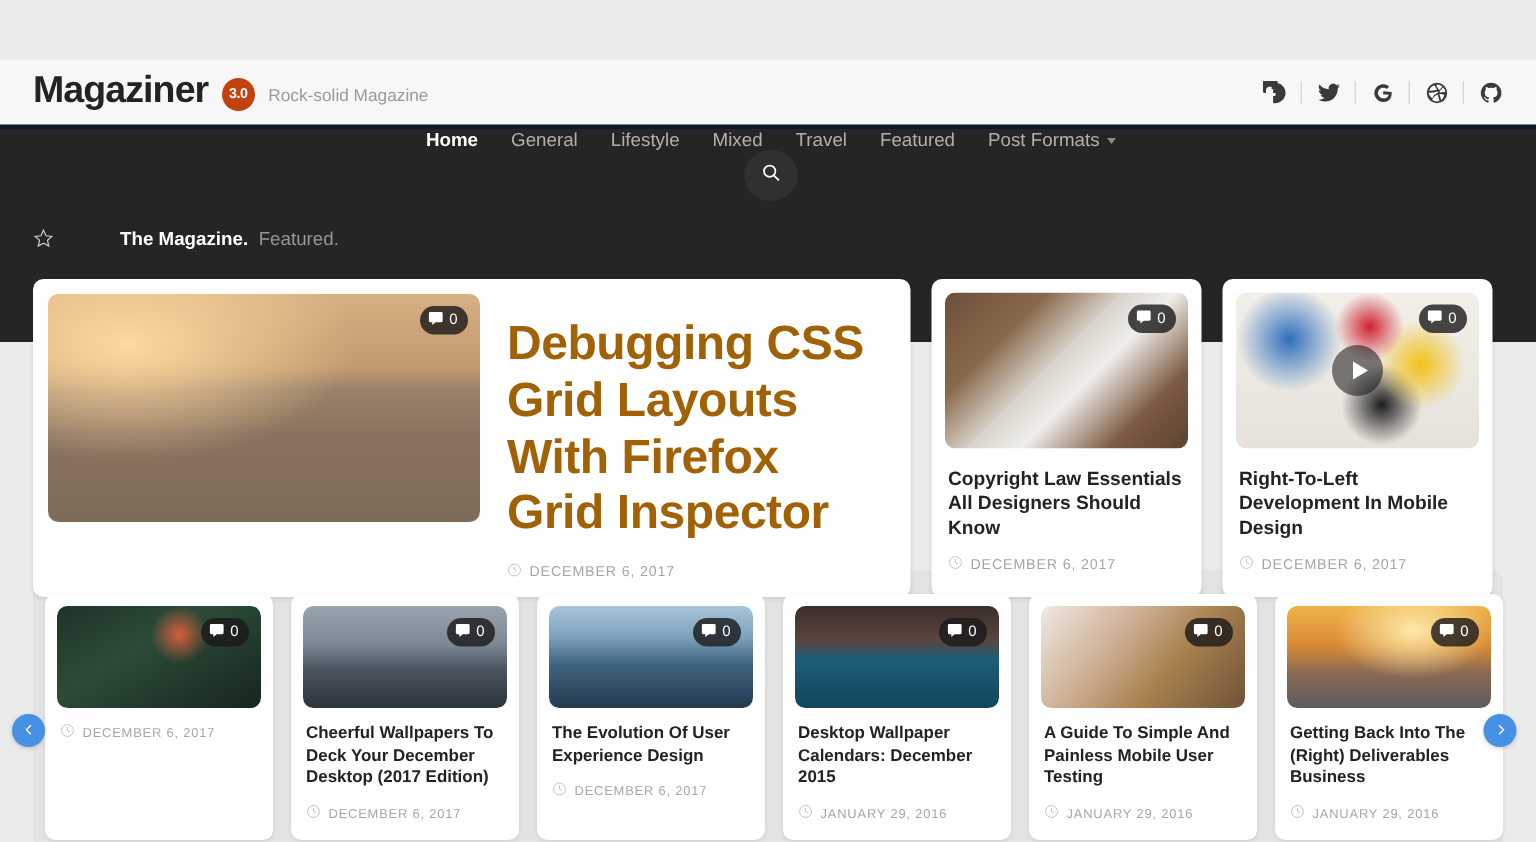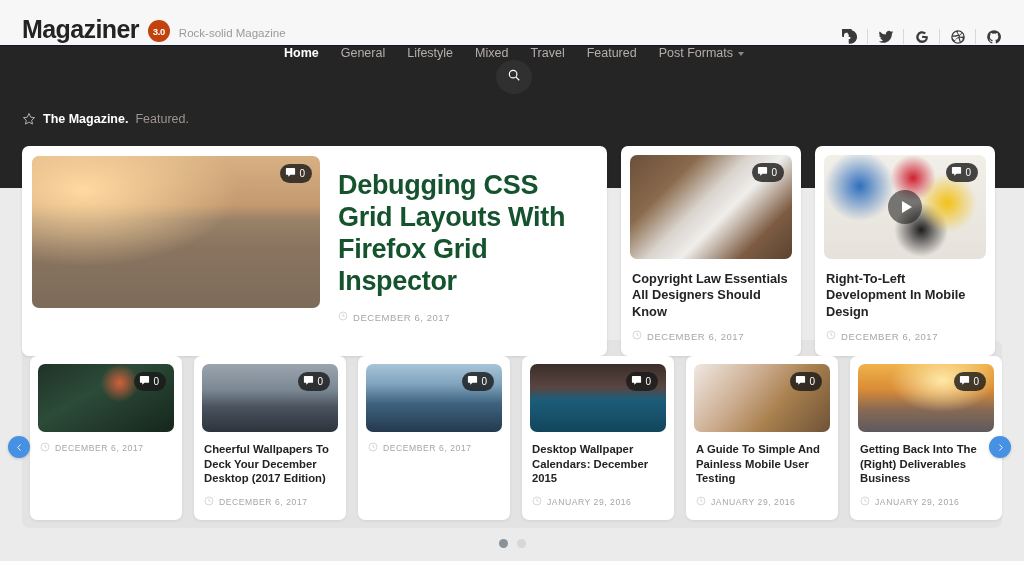--- a/index.html
+++ b/index.html
@@ -8,23 +8,24 @@
     width: 1024px; height: 561px;
     overflow: hidden;
     font-family: "Liberation Sans", sans-serif;
     background: #ebebeb;
   }
   .page { position: relative; width: 1024px; height: 561px; background:#ebebeb; }
 
   
   .topbar {
     height: 46px; background:#f7f7f7;
-    display:flex; align-items:flex-end; justify-content:space-between;
+    display:flex; align-items:center; justify-content:space-between;
     padding: 0 22px 0 22px;
-    border-bottom:1px solid #0f172a;
+    border-bottom:3px solid #0f172a;
+    margin-top:40px;
   }
   .brand { display:flex; align-items:baseline; gap:9px; }
   .brand-name {
     font-size:25px; font-weight:bold; color:#232323; letter-spacing:-0.6px;
   }
   .brand-badge {
     display:inline-flex; align-items:center; justify-content:center;
     width:22px; height:22px; border-radius:50%;
     background:#c2410c; color:#fff; font-size:9.5px; font-weight:bold;
     position:relative; top:-3px; letter-spacing:-0.3px;
@@ -67,21 +68,21 @@
   .darkband {
     position:absolute; left:0; right:0; top:94px; height:94px;
     background:#252525;
   }
   .section-title {
     position:absolute; left:22px; top:112px; z-index:5;
     display:flex; align-items:center; gap:7px; font-size:12.5px;
   }
   .star-icon { width:14px;height:14px; }
   .star-icon svg { width:14px;height:14px;fill:none;stroke:#cfcac6;stroke-width:1.4; }
-  .st-strong { color:#ffffff; font-weight:bold; }
+  .st-strong { color:#ffffff; font-weight:bold;margin-left:37px; }
   .st-light { color:#9c9490; }
 
   
   .featured-row {
     position:absolute; left:22px; right:22px; top:146px;
     display:flex; gap:14px; z-index:4;
   }
   .card {
     background:#ffffff; border-radius:7px;
     box-shadow:0 1px 3px rgba(0,0,0,0.10);
@@ -110,21 +111,21 @@
     display:flex;align-items:center;justify-content:center; z-index:3;
   }
   .play-btn .tri {
     width:0;height:0;border-left:10px solid #fff;
     border-top:6.5px solid transparent;border-bottom:6.5px solid transparent;
     margin-left:3px;
   }
 
   .card-main-body { padding:14px 16px 0 18px; flex:1; }
   .card-main-title {
-    font-size:27px; font-weight:bold; color:#14532d;
+    font-size:32px; font-weight:bold; color:#a16207;
     line-height:1.18; letter-spacing:-0.3px;
   }
   .meta {
     margin-top:14px; display:flex; align-items:center; gap:5px;
     font-size:9.5px; color:#a6a6a6; letter-spacing:0.55px;
   }
   .meta svg { width:10px;height:10px;stroke:#b4b4b4;fill:none;stroke-width:1.3; }
 
   .card-side { width:180px; padding:9px 9px 14px 9px; }
   .thumb-side { width:162px; height:104px; }
@@ -425,20 +426,21 @@
         <div class="thumb thumb-sm">
           <span class="ph ph-fjord"></span>
         </div>
         <div class="badge">
           <span><svg viewBox="0 0 24 24">
                 <path d="M20 2H4a2 2 0 0 0-2 2v11a2 2 0 0 0 2 2h3v4l5-4h8a2 2 0 0 0 2-2V4a2 2 0 0 0-2-2z"></path>
               </svg></span>
           <span>0</span>
         </div>
       </div>
+      <div class="card-sm-title">The Evolution Of User Experience Design</div>
       <div class="meta">
         <span><svg viewBox="0 0 24 24">
               <circle cx="12" cy="12" r="9.5"></circle>
               <polyline points="12,6.5 12,12 16,14"></polyline>
             </svg></span>
         <span>DECEMBER 6, 2017</span>
       </div>
     </div>
 
     <div class="card-sm">

